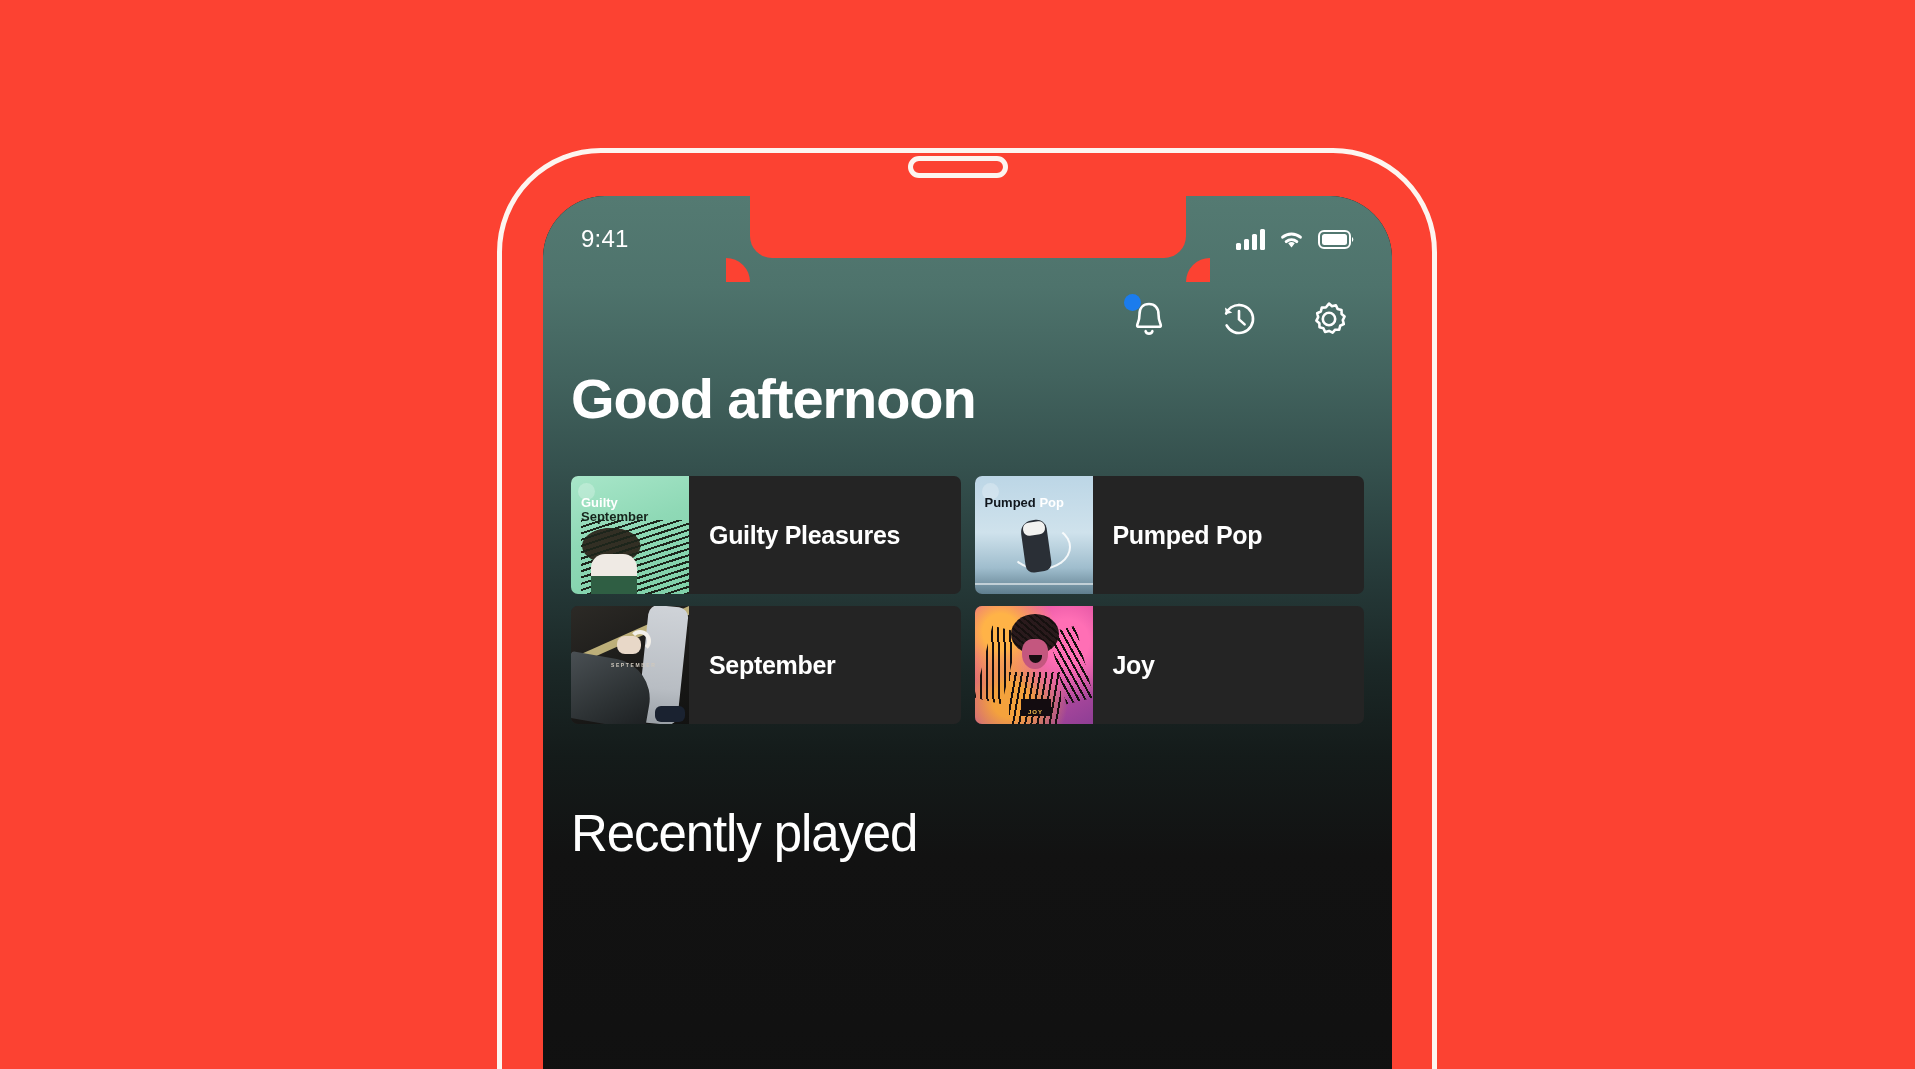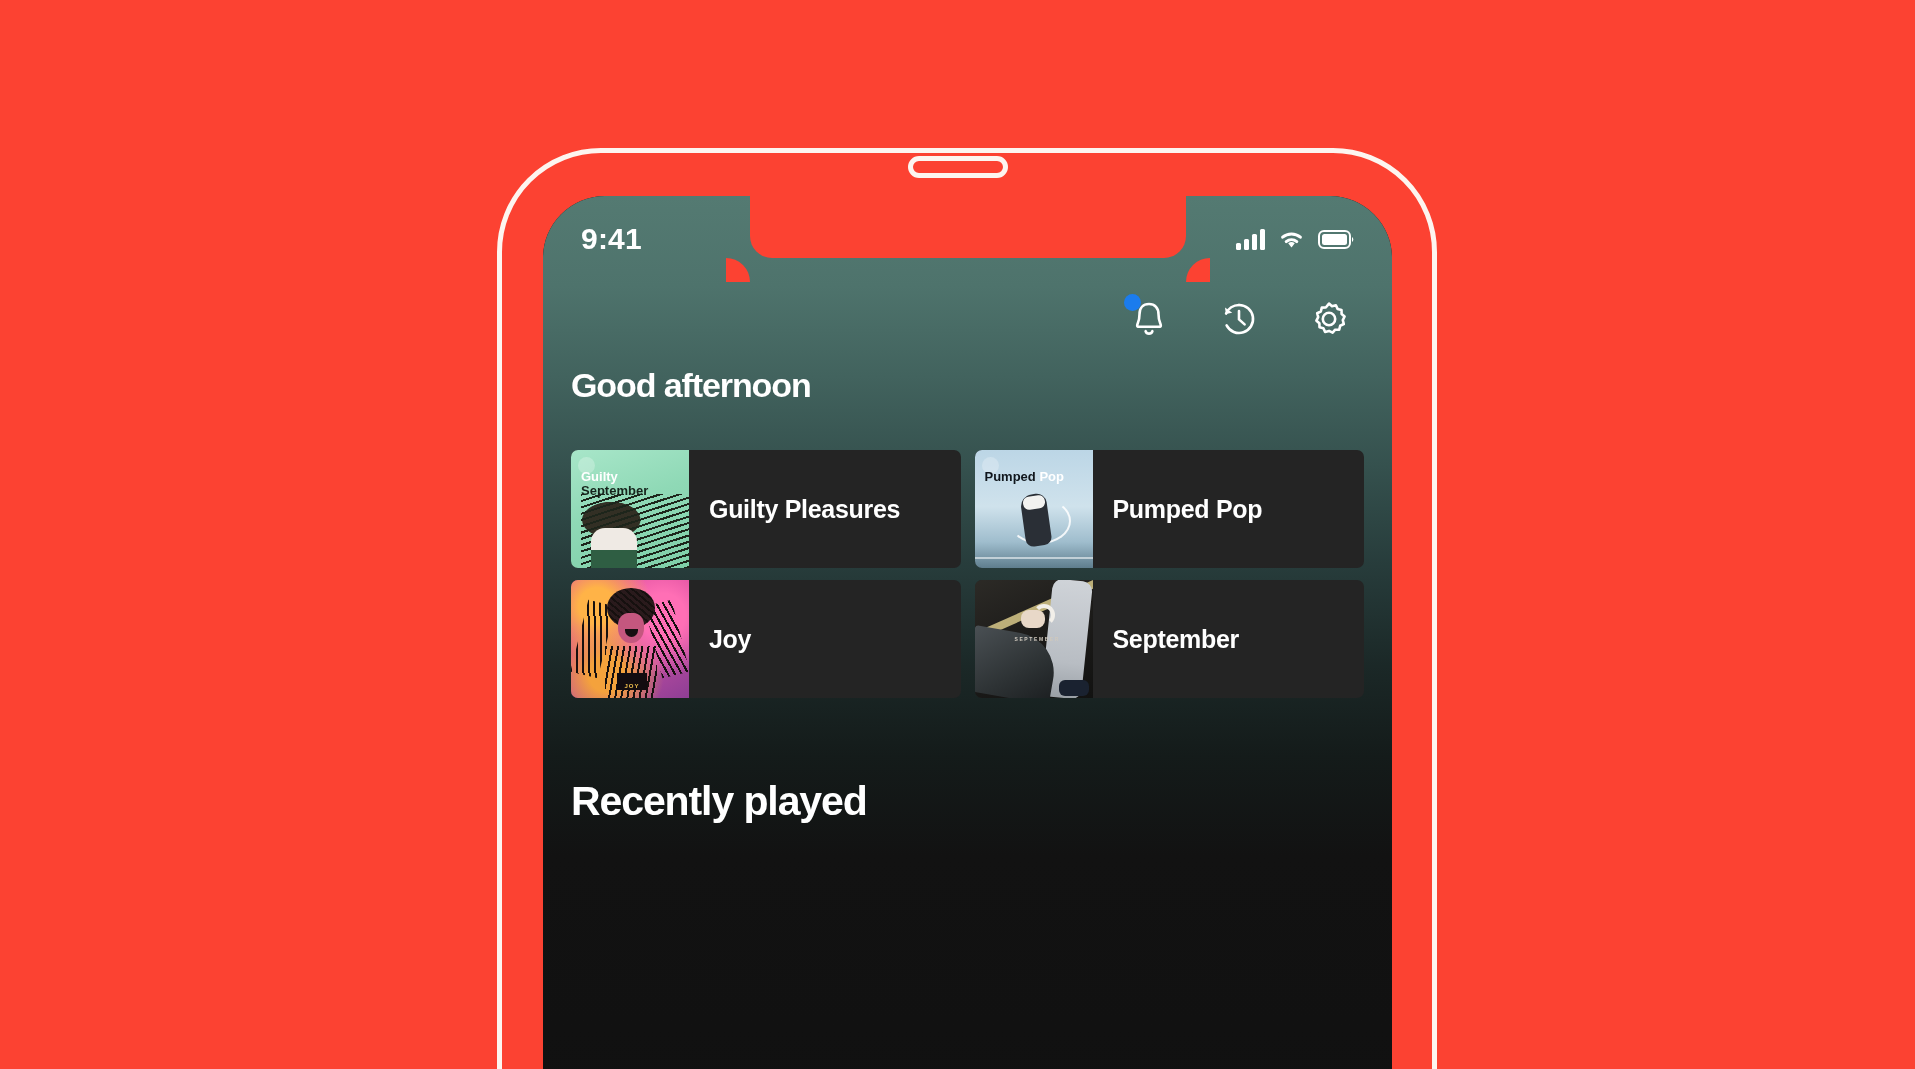--- a/index.html
+++ b/index.html
@@ -57,21 +57,21 @@
     top:156px; width:100px; height:22px;
     border:5px solid #fdf5f0; border-radius:12px;
   }
 
   
   .statusbar{
     position:absolute; top:0; left:0; right:0; height:72px; z-index:30;
     display:flex; align-items:center; justify-content:space-between;
     padding:14px 38px 0 38px; color:#fff;
   }
-  .status-time{ font-size:30px; font-weight:700; letter-spacing:.2px; }
+  .status-time{ font-size:24px; font-weight:400; letter-spacing:.2px; }
   .status-icons{ display:flex; align-items:center; gap:13px; }
   .bars{ display:flex; align-items:flex-end; gap:3px; height:21px; }
   .bars i{ display:block; width:5px; background:#fff; border-radius:1.5px; }
   .bars i:nth-child(1){height:7px;}
   .bars i:nth-child(2){height:11px;}
   .bars i:nth-child(3){height:16px;}
   .bars i:nth-child(4){height:21px;}
 
   
   .top-actions{
@@ -80,21 +80,21 @@
   }
   .top-actions .act{ position:relative; width:46px; height:46px; }
   .badge-dot{
     position:absolute; left:-2px; top:-2px; width:17px; height:17px;
     border-radius:50%; background:#1b7ced;
   }
 
   
   .content{ position:absolute; z-index:20; left:0; top:0; width:100%; padding:0 28px; }
   .greeting{
-    margin-top:170px; color:#fff; font-size:34px; font-weight:700;
+    margin-top:170px; color:#fff; font-size:56px; font-weight:700;
     letter-spacing:-1.1px;
   }
 
   .grid{
     margin-top:45px; display:grid; grid-template-columns:1fr 1fr;
     gap:12px 14px;
   }
   .card{
     display:flex; align-items:center; background:#242424;
     border-radius:7px; height:118px; overflow:hidden;
@@ -235,21 +235,21 @@
     position:absolute; left:40px; top:56px; color:#cfc8bd;
     font-size:5px; font-weight:700; letter-spacing:1.6px;
   }
 
   .cv-liked{
     background:linear-gradient(135deg,#4a09e8 0%,#6a35f0 28%,#8a6af0 52%,#a9a3ea 72%,#c6dcd9 100%);
     display:flex; align-items:center; justify-content:center;
   }
 
   .recently{
-    color:#fff; font-weight:700; font-size:41px; letter-spacing:-1.1px;
+    color:#fff; font-weight:400; font-size:51px; letter-spacing:-1.1px;
     margin-top:80px;
   }
 </style>
 </head>
 <body>
 
 <div class="screen">
   <div class="screen-gradient"></div>
 
   <div class="statusbar">
@@ -328,45 +328,45 @@
           <div class="cover-label">
             <span class="lbl-a">Pumped</span>
             <span class="lbl-b">Pop</span>
           </div>
         </div>
         <div class="card-title">Pumped Pop</div>
       </div>
 
 
       <div class="card">
+        <div class="cover cv-sept">
+          <div class="road"></div>
+            <div class="leg"></div>
+            <div class="umb"></div>
+          <div class="hand"></div>
+            <div class="hook"></div>
+            <div class="shoe"></div>
+          <div class="cap">SEPTEMBER</div>
+        </div>
+        <div class="card-title">September</div>
+      </div>
+
+      <div class="card">
         <div class="cover cv-joy">
           <div class="armL"></div>
             <div class="armR"></div>
           <div class="afro"></div>
             <div class="face"></div>
             <div class="smile"></div>
           <div class="torso"></div>
           <div class="tag">JOY</div>
         </div>
         <div class="card-title">Joy</div>
       </div>
 
-      <div class="card">
-        <div class="cover cv-sept">
-          <div class="road"></div>
-            <div class="leg"></div>
-            <div class="umb"></div>
-          <div class="hand"></div>
-            <div class="hook"></div>
-            <div class="shoe"></div>
-          <div class="cap">SEPTEMBER</div>
-        </div>
-        <div class="card-title">September</div>
-      </div>
-
 
     </div>
 
     <h2 class="recently">Recently played</h2>
   </div>
 
   <div class="notch-cut"></div>
   <div class="notch-shoulder l"></div>
   <div class="notch-shoulder r"></div>
 </div>

